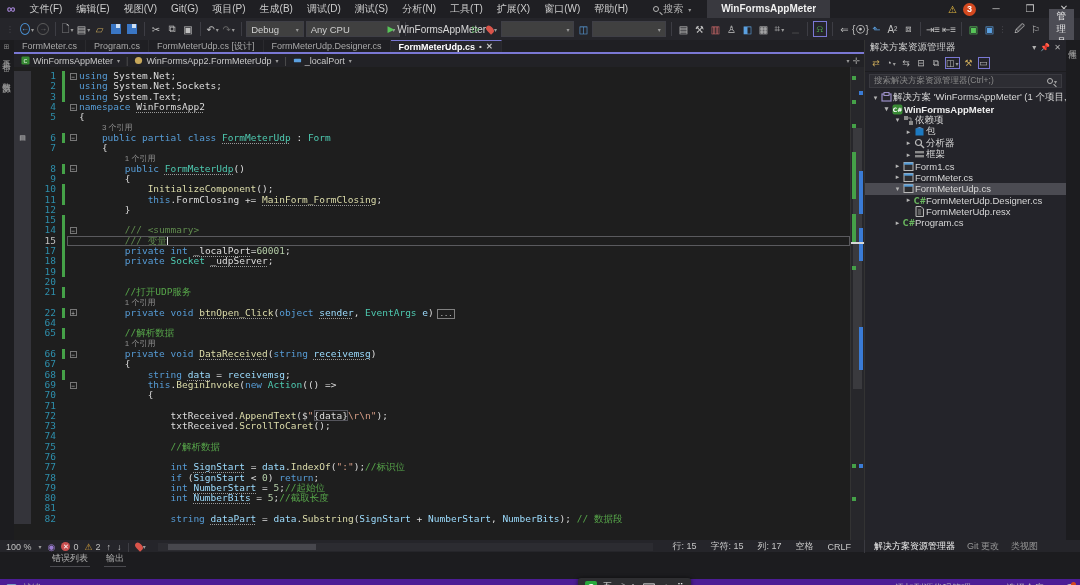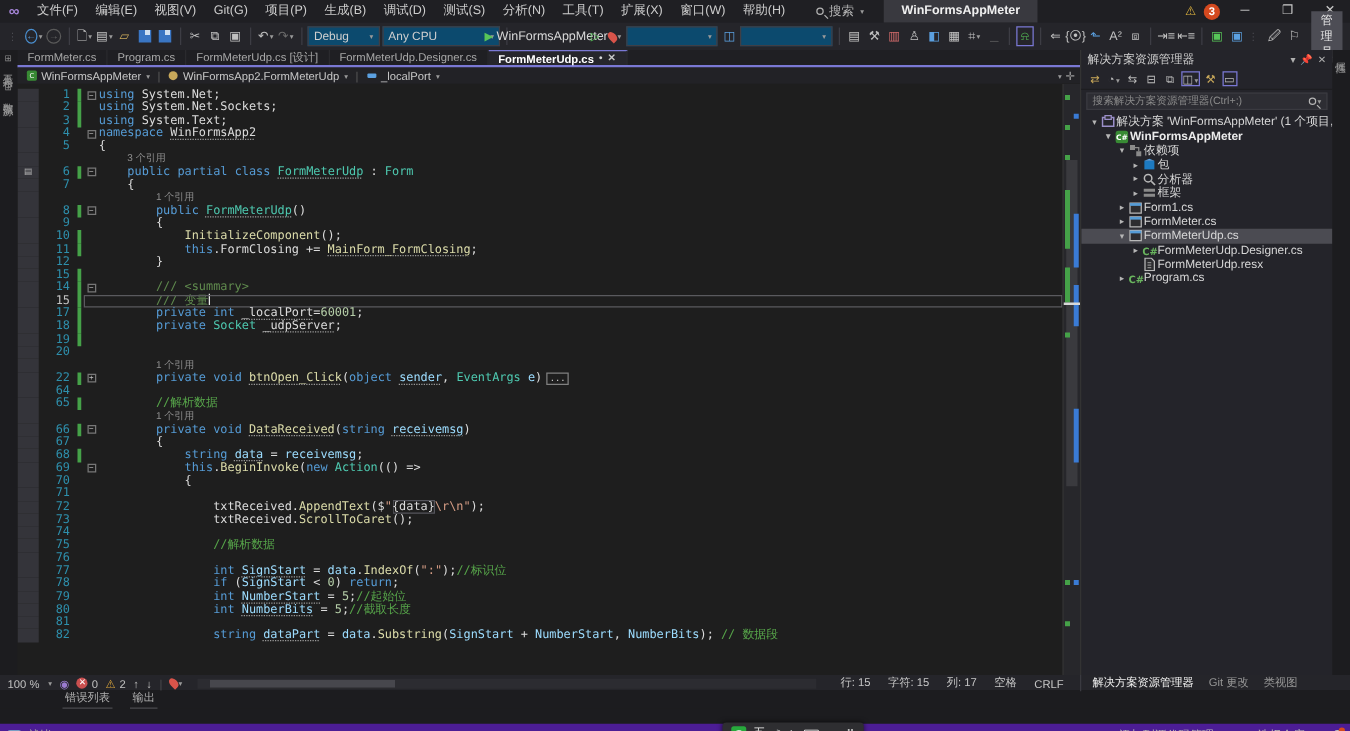--- a/index.html
+++ b/index.html
@@ -23,21 +23,21 @@
   .winbtn { width:28px; height:18px; text-align:center; line-height:17px; color:#c8c8c8; font-size:10px; }
 
   
   #toolbar { height:22px; background:#25252a; display:flex; align-items:center; font-size:10px; padding-left:6px; gap:2px; }
   .tbi { min-width:14px; height:16px; display:inline-flex; align-items:center; justify-content:center;
     color:#c0c0c0; font-size:10px; padding:0 1px; }
   .tbi.dim { color:#6a6a6a; }
   .dd { color:#9a9a9a; font-size:6px; margin-left:1px; }
   .tsep { width:1px; height:14px; background:#3d3d44; margin:0 3px; }
   .grip { color:#4c4c52; font-size:8px; letter-spacing:1px; margin-right:3px; }
-  .combo { background:#0c4a6e; border:1px solid #3f3f46; height:16px; display:flex; align-items:center;
+  .combo { background:#404040; border:1px solid #3f3f46; height:16px; display:flex; align-items:center;
     padding:0 4px; color:#cfcfcf; font-size:9.5px; }
   .combo .dd { margin-left:auto; padding-left:6px; }
   .circ { width:12px; height:12px; border-radius:50%; border:1px solid #4a8fd0; color:#5ba0e0;
     font-size:8px; line-height:10px; text-align:center; }
   .circ.dim { border-color:#5a5a5a; color:#6a6a6a; }
   .save-ic { width:10px; height:10px; background:#3a76c4; position:relative; display:inline-block; }
   .save-ic::after { content:""; position:absolute; top:0; right:1px; width:4px; height:4px; background:#cfe0f2; }
   .play { color:#57c558; font-size:9px; }
   .play-outline { color:#57c558; font-size:9px; }
   .flame { width:6px; height:9px; background:#d9544a; border-radius:50% 50% 50% 0; transform:rotate(-45deg); display:inline-block; }
@@ -550,20 +550,31 @@
             <span class="g"></span>
             <span class="ln">20</span>
             <span class="chg"></span>
             <div class="body">
               <span class="fold"></span>
               <pre class="ct"></pre>
             </div>
           </div>
           <div class="cl">
             <span class="g"></span>
+            <span class="ln">21</span>
+            <span class="chg">
+              <div class="bar"></div>
+            </span>
+            <div class="body">
+              <span class="fold"></span>
+              <pre class="ct"><span class="p">        </span><span class="c">//打开UDP服务</span></pre>
+            </div>
+          </div>
+          <div class="cl">
+            <span class="g"></span>
             <span class="ln"></span>
             <span class="chg"></span>
             <div class="body">
               <span class="fold"></span>
               <pre class="ct"><span>        </span><span class="lens">1 个引用</span></pre>
             </div>
           </div>
           <div class="cl">
             <span class="g"></span>
             <span class="ln">22</span>

